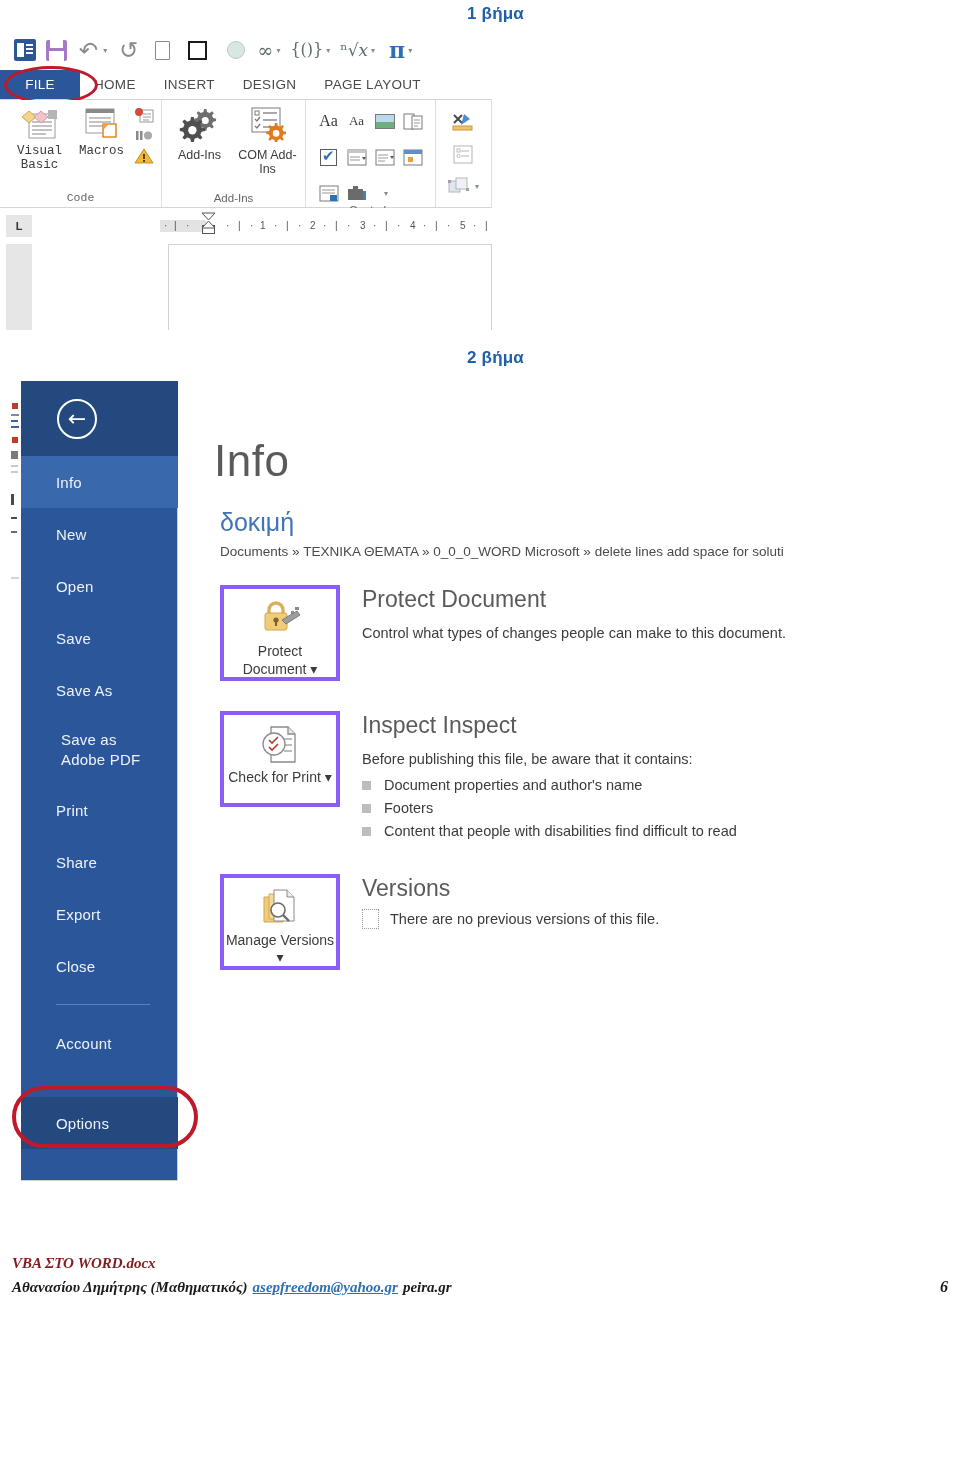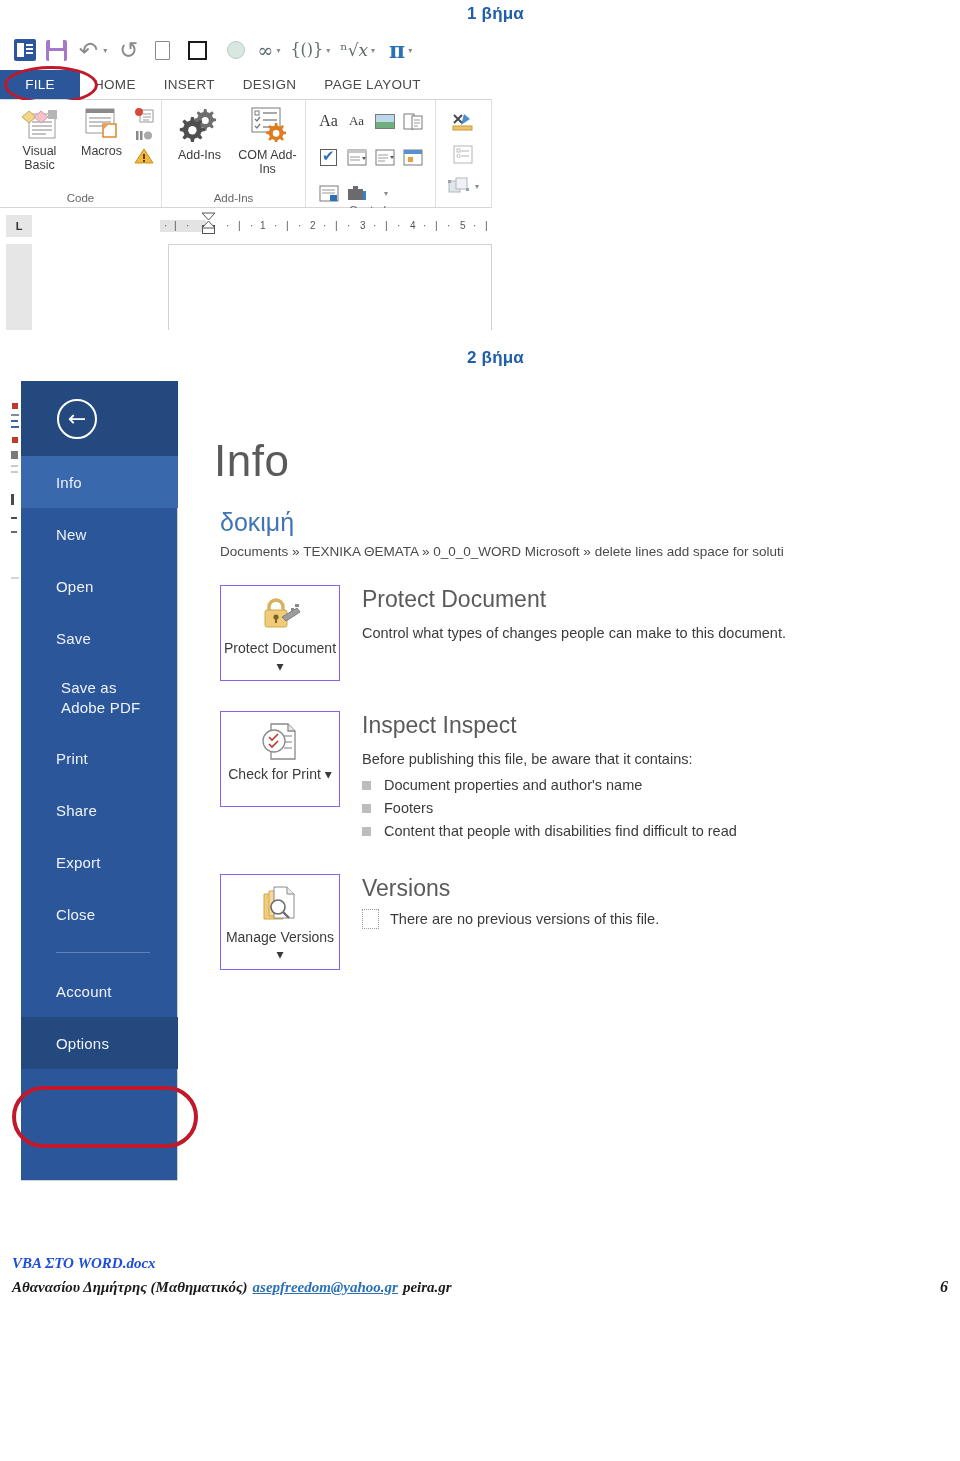--- a/index.html
+++ b/index.html
@@ -154,38 +154,38 @@
     display:flex; align-items:center; justify-content:center;
     color:#fff; font-size:22px; line-height:1; font-family:"DejaVu Sans", sans-serif;
   }
   .bs-menu { position:absolute; left:11px; top:75px; width:157px; }
   .bs-item {
     height:52px; display:flex; align-items:center; padding-left:35px;
     color:#eef2f8; font-size:15px; letter-spacing:.2px;
   }
   .bs-item.two-line { height:68px; line-height:1.35;padding-left:40px; }
   .bs-item.active { background:#3a68ad; }
-  .bs-item.options-hi { background:#24497f; }
+  .bs-item.options-hi { background:#24497f;margin-top:28px; }
   .bs-sep { height:1px; background:#5e82bd; margin:12px 28px 12px 35px; }
 
   .options-ellipse {
     position:absolute; left:2px; top:705px; width:186px; height:62px;
     border:4px solid #c0192b; border-radius: 34px; pointer-events:none;
   }
 
   
   .bs-main { position:absolute; left:185px; top:0; width:725px; }
   .bs-title { font-size:44px; color:#5a5a5a; font-weight:300; letter-spacing:.5px;
               margin: 55px 0 0 19px; font-family:"Liberation Sans", sans-serif;}
   .bs-docname { font-size:25px; color:#3f74b5; margin: 22px 0 0 25px; font-weight:400;}
   .bs-path { font-size:13.5px; color:#4a4a4a; margin: 7px 0 0 25px; white-space:nowrap; overflow:hidden; }
 
   .bs-section { position:relative; display:flex; margin: 26px 0 0 25px; }
   .bs-tile {
-    width:120px; height:96px; border:1px solid #8b5cf6; background:#fff;
+    width:120px; height:96px; border:4px solid #8b5cf6; background:#fff;
     display:flex; flex-direction:column; align-items:center; justify-content:flex-start;
     padding-top:9px; flex: none;
   }
   .bs-tile .tlbl { font-size:14px; color:#3b3b3b; text-align:center; line-height:1.25; margin-top:5px;}
   .bs-text { margin-left:22px; padding-top:2px; }
   .bs-h { font-size:23px; color:#5a5a5a; font-weight:300; line-height:1.1; }
   .bs-p { font-size:14.5px; color:#3b3b3b; margin-top:11px; line-height:1.4; max-width:430px; }
   .bs-ul { list-style:none; margin:5px 0 0 0; padding:0; }
   .bs-ul li { font-size:14.5px; color:#3b3b3b; line-height:1.45; display:flex; gap:13px; margin-top:2px;}
   .sq { width:9px; height:9px; background:#bdbdbd; margin-top:6px; flex:none; }
@@ -195,21 +195,21 @@
   
   .lock-ico { width:44px; height:40px; position:relative; }
   .chk-ico  { width:44px; height:40px; position:relative; }
   .ver-ico-big { width:44px; height:40px; position:relative; }
 
   
   .footer {
     position:absolute; left:0; bottom:0; width:960px; padding: 0 12px 12px 12px;
     font-family:"Liberation Serif", serif;
   }
-  .f-line1 { font-style:italic; font-weight:bold; font-size:15px; color:#1d4ed8; }
+  .f-line1 { font-style:italic; font-weight:bold; font-size:15px; color:#7f1d1d; }
   .f-line2 { display:flex; align-items:baseline; font-style:italic; font-weight:bold; font-size:15px;
              color:#1a1a1a; margin-top:6px; }
   .f-link { color:#2b6fb5; text-decoration:underline; margin:0 5px; }
   .f-page { margin-left:auto; font-weight:bold; font-style:italic; font-size:16px; }
 </style>
 </head>
 <body>
 
 <div class="page">
 
@@ -272,21 +272,21 @@
       <div class="tab file">FILE</div>
       <div class="tab">HOME</div>
       <div class="tab">INSERT</div>
       <div class="tab">DESIGN</div>
       <div class="tab">PAGE LAYOUT</div>
       <div class="file-ellipse"></div>
     </div>
 
     <div class="ribbon-body">
 
-      <div class="grp" style="width:162px;">
+      <div class="grp" style="width:162px;font-family:Liberation Mono, monospace;">
         <div class="grp-items">
           <div class="bigbtn">
             <span class="vb-ico">
               <svg width="42" height="36" viewBox="0 0 42 36">
                 <rect x="10" y="8" width="26" height="24" fill="#fff" stroke="#9a9a9a"></rect>
                 <rect x="29" y="4" width="9" height="9" fill="#b5b5b5"></rect>
                 <g stroke="#9a9a9a" stroke-width="1.2">
                   <line x1="13" y1="16" x2="33" y2="16"></line>
                     <line x1="13" y1="20" x2="33" y2="20"></line>
                   <line x1="13" y1="24" x2="33" y2="24"></line>
@@ -574,20 +574,21 @@
 
     <div class="bs-back">
       <span class="back-circle">←</span>
     </div>
 
     <div class="bs-menu">
       <div class="bs-item active">Info</div>
       <div class="bs-item">New</div>
       <div class="bs-item">Open</div>
       <div class="bs-item">Save</div>
+      <div class="bs-item">Save As</div>
       <div class="bs-item two-line" style="padding-right:16px;">Save as Adobe PDF</div>
       <div class="bs-item">Print</div>
       <div class="bs-item">Share</div>
       <div class="bs-item">Export</div>
       <div class="bs-item">Close</div>
       <div class="bs-sep"></div>
       <div class="bs-item">Account</div>
       <div class="bs-item options-hi">Options</div>
     </div>
 

